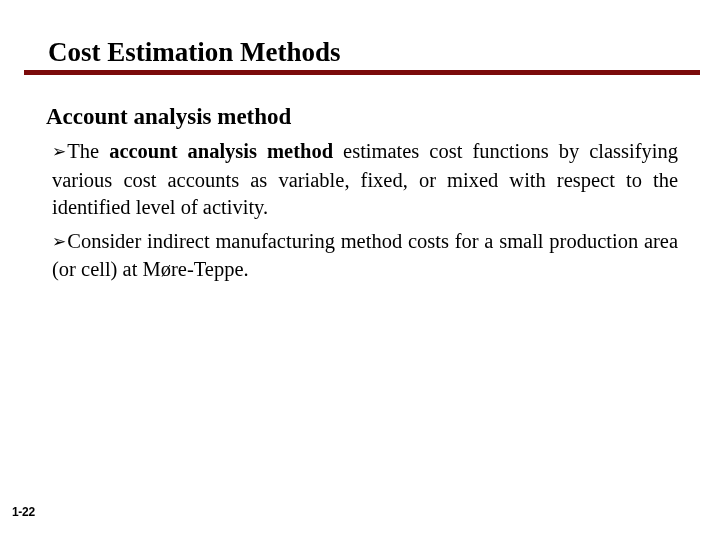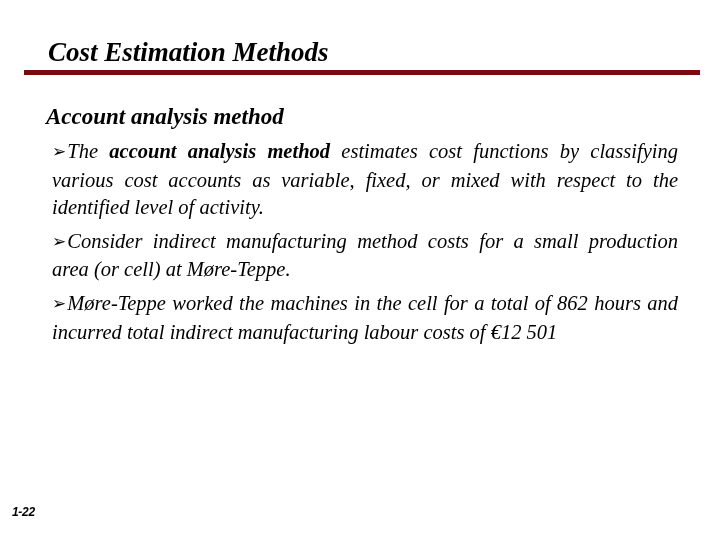--- a/index.html
+++ b/index.html
@@ -15,21 +15,20 @@
     position: relative;
   }
 
   .slide {
     position: absolute;
     left: 0;
     top: 0;
     width: 720px;
     height: 468px;
     background: #ffffff;
-    font-style: italic;
   }
 
   
   .slide-title {
     position: absolute;
     left: 48px;
     top: 36px;
     width: 640px;
     font-family: "Liberation Serif", "DejaVu Serif", serif;
     font-size: 27px;
@@ -119,21 +118,18 @@
 
     <p class="bullet-para">
       <span class="bullet-glyph">➢</span><span>The </span><span class="bold-term">account analysis method</span><span> estimates cost functions by classifying various cost accounts as variable, fixed, or mixed with respect to the identified level of activity.</span>
     </p>
 
     <p class="bullet-para">
       <span class="bullet-glyph">➢</span><span>Consider indirect manufacturing method costs for a small production area (or cell) at Møre-Teppe.</span>
     </p>
 
 
-    <p class="bullet-para">
-      <span class="bullet-glyph">➢</span><span>Møre-Teppe worked the machines in the cell for a total of 862 hours and incurred total indirect manufacturing labour costs of €12 501</span>
-    </p>
 
   </div>
 
   <div class="page-number">1-22</div>
 
 </div>
 
 </body></html>

